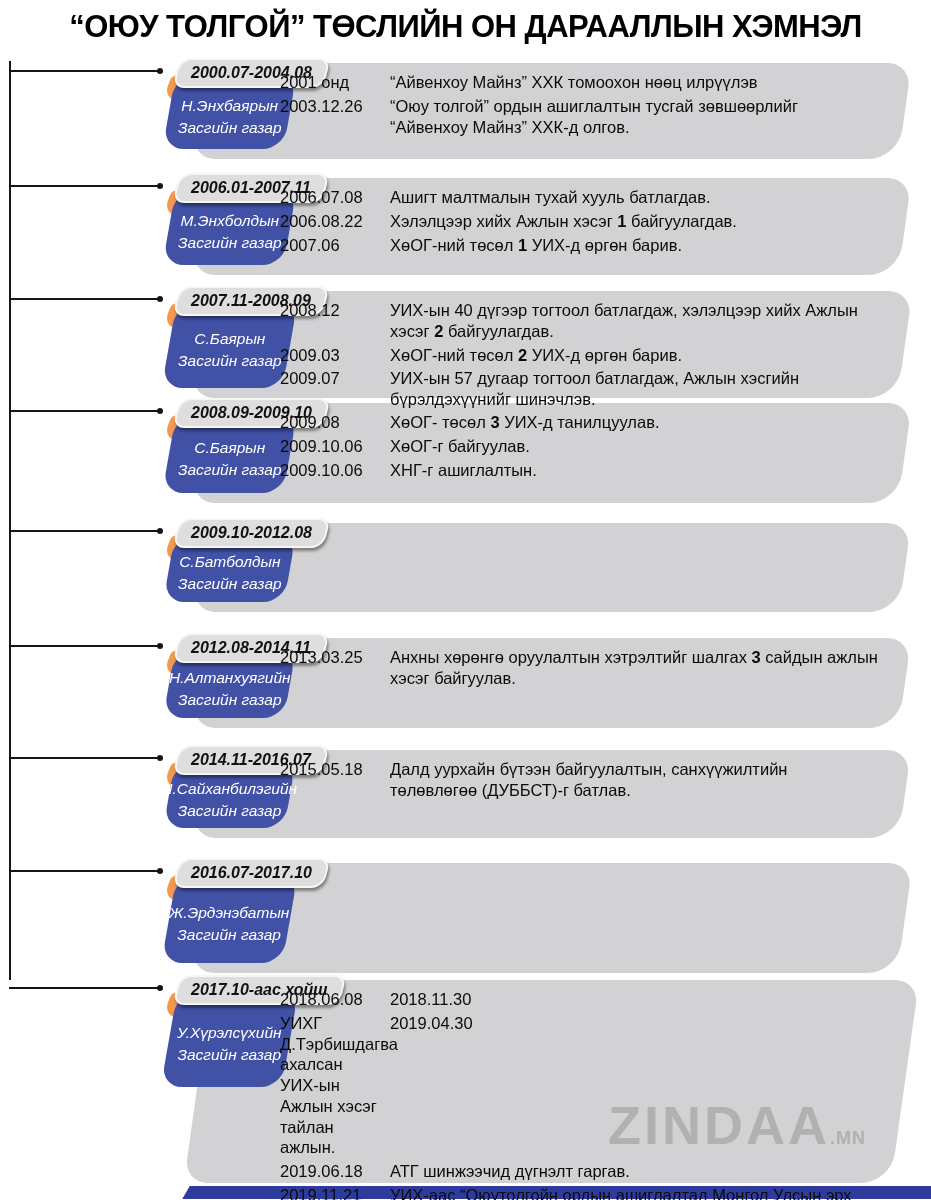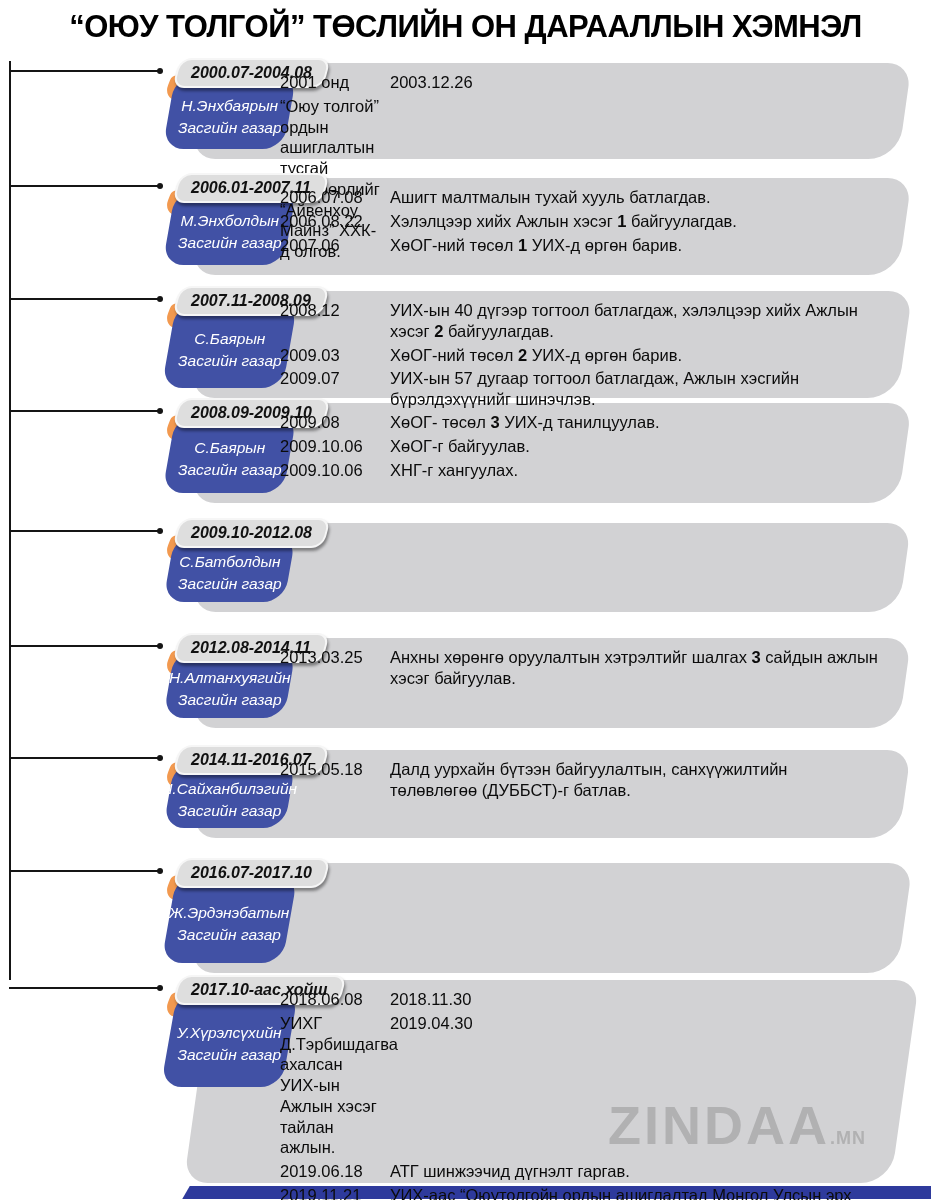--- a/index.html
+++ b/index.html
@@ -73,20 +73,21 @@
       <div class="accent"></div>
       <div class="gov">
         <div class="gov-name">Н.Энхбаярын
 Засгийн газар</div>
       </div>
       <div class="pill">
         <div class="pill-text">2000.07-2004.08</div>
       </div>
       <div class="events">
         <div class="edate">2001 онд</div>
+        <div class="etext">“Айвенхоу Майнз” ХХК томоохон нөөц илрүүлэв</div>
         <div class="edate">2003.12.26</div>
         <div class="etext">“Оюу толгой” ордын ашиглалтын тусгай зөвшөөрлийг “Айвенхоу Майнз” ХХК-д олгов.</div>
       </div>
     </div>
     <div class="row" style="min-height: 102px; margin-bottom: 11px;">
       <div class="branch"></div>
       <div class="bubble"></div>
       <div class="accent"></div>
       <div class="gov">
         <div class="gov-name">М.Энхболдын
@@ -134,21 +135,21 @@
       </div>
       <div class="pill">
         <div class="pill-text">2008.09-2009.10</div>
       </div>
       <div class="events">
         <div class="edate">2009.08</div>
         <div class="etext">ХөОГ- төсөл <b>3</b> УИХ-д танилцуулав.</div>
         <div class="edate">2009.10.06</div>
         <div class="etext">ХөОГ-г байгуулав.</div>
         <div class="edate">2009.10.06</div>
-        <div class="etext">ХНГ-г хангуулах.</div>
+        <div class="etext">ХНГ-г ашиглалтын.</div>
       </div>
     </div>
     <div class="row" style="min-height: 94px; margin-bottom: 21px;">
       <div class="branch"></div>
       <div class="bubble"></div>
       <div class="accent"></div>
       <div class="gov">
         <div class="gov-name">С.Батболдын
 Засгийн газар</div>
       </div>

